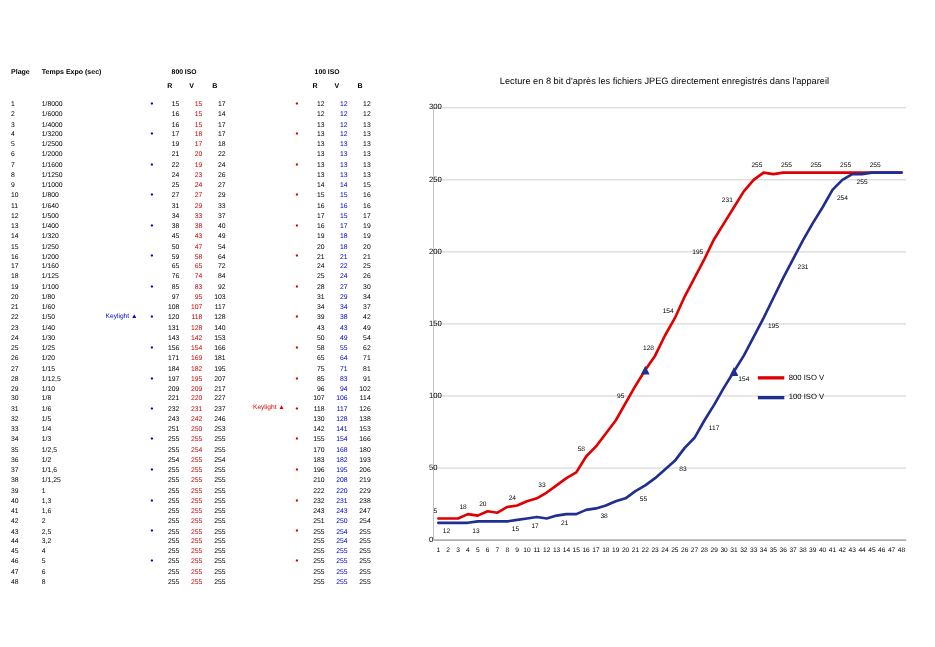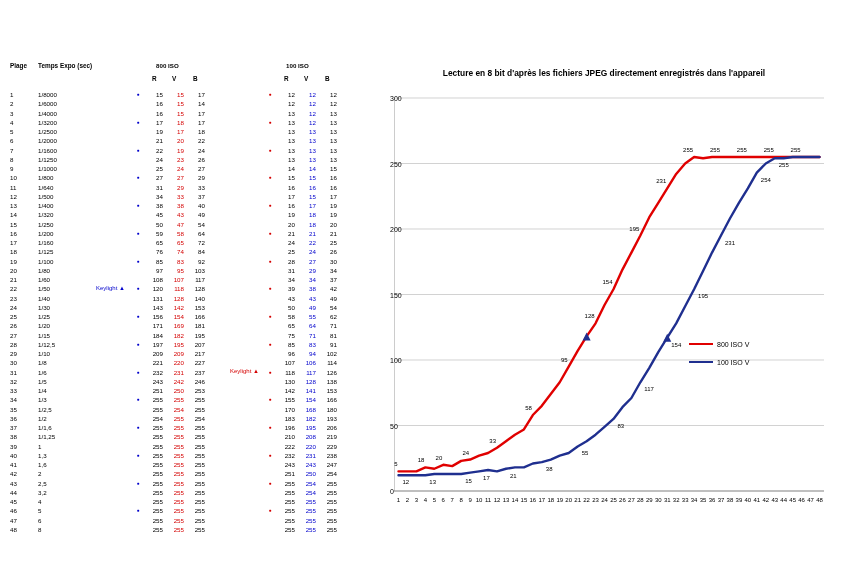--- a/index.html
+++ b/index.html
@@ -93,21 +93,21 @@
     width: 476px;
     height: 480px;
   }
   .chart-title {
     position: absolute;
     left: 0;
     top: 8px;
     width: 476px;
     text-align: center;
     font-size: 8.4px;
-    font-weight: bold;
+    font-weight: normal;
   }
   .plot {
     position: absolute;
     left: 28px;
     top: 32px;
     width: 430px;
     height: 425px;
   }
   .plot svg { display: block; }
   .ytick {

